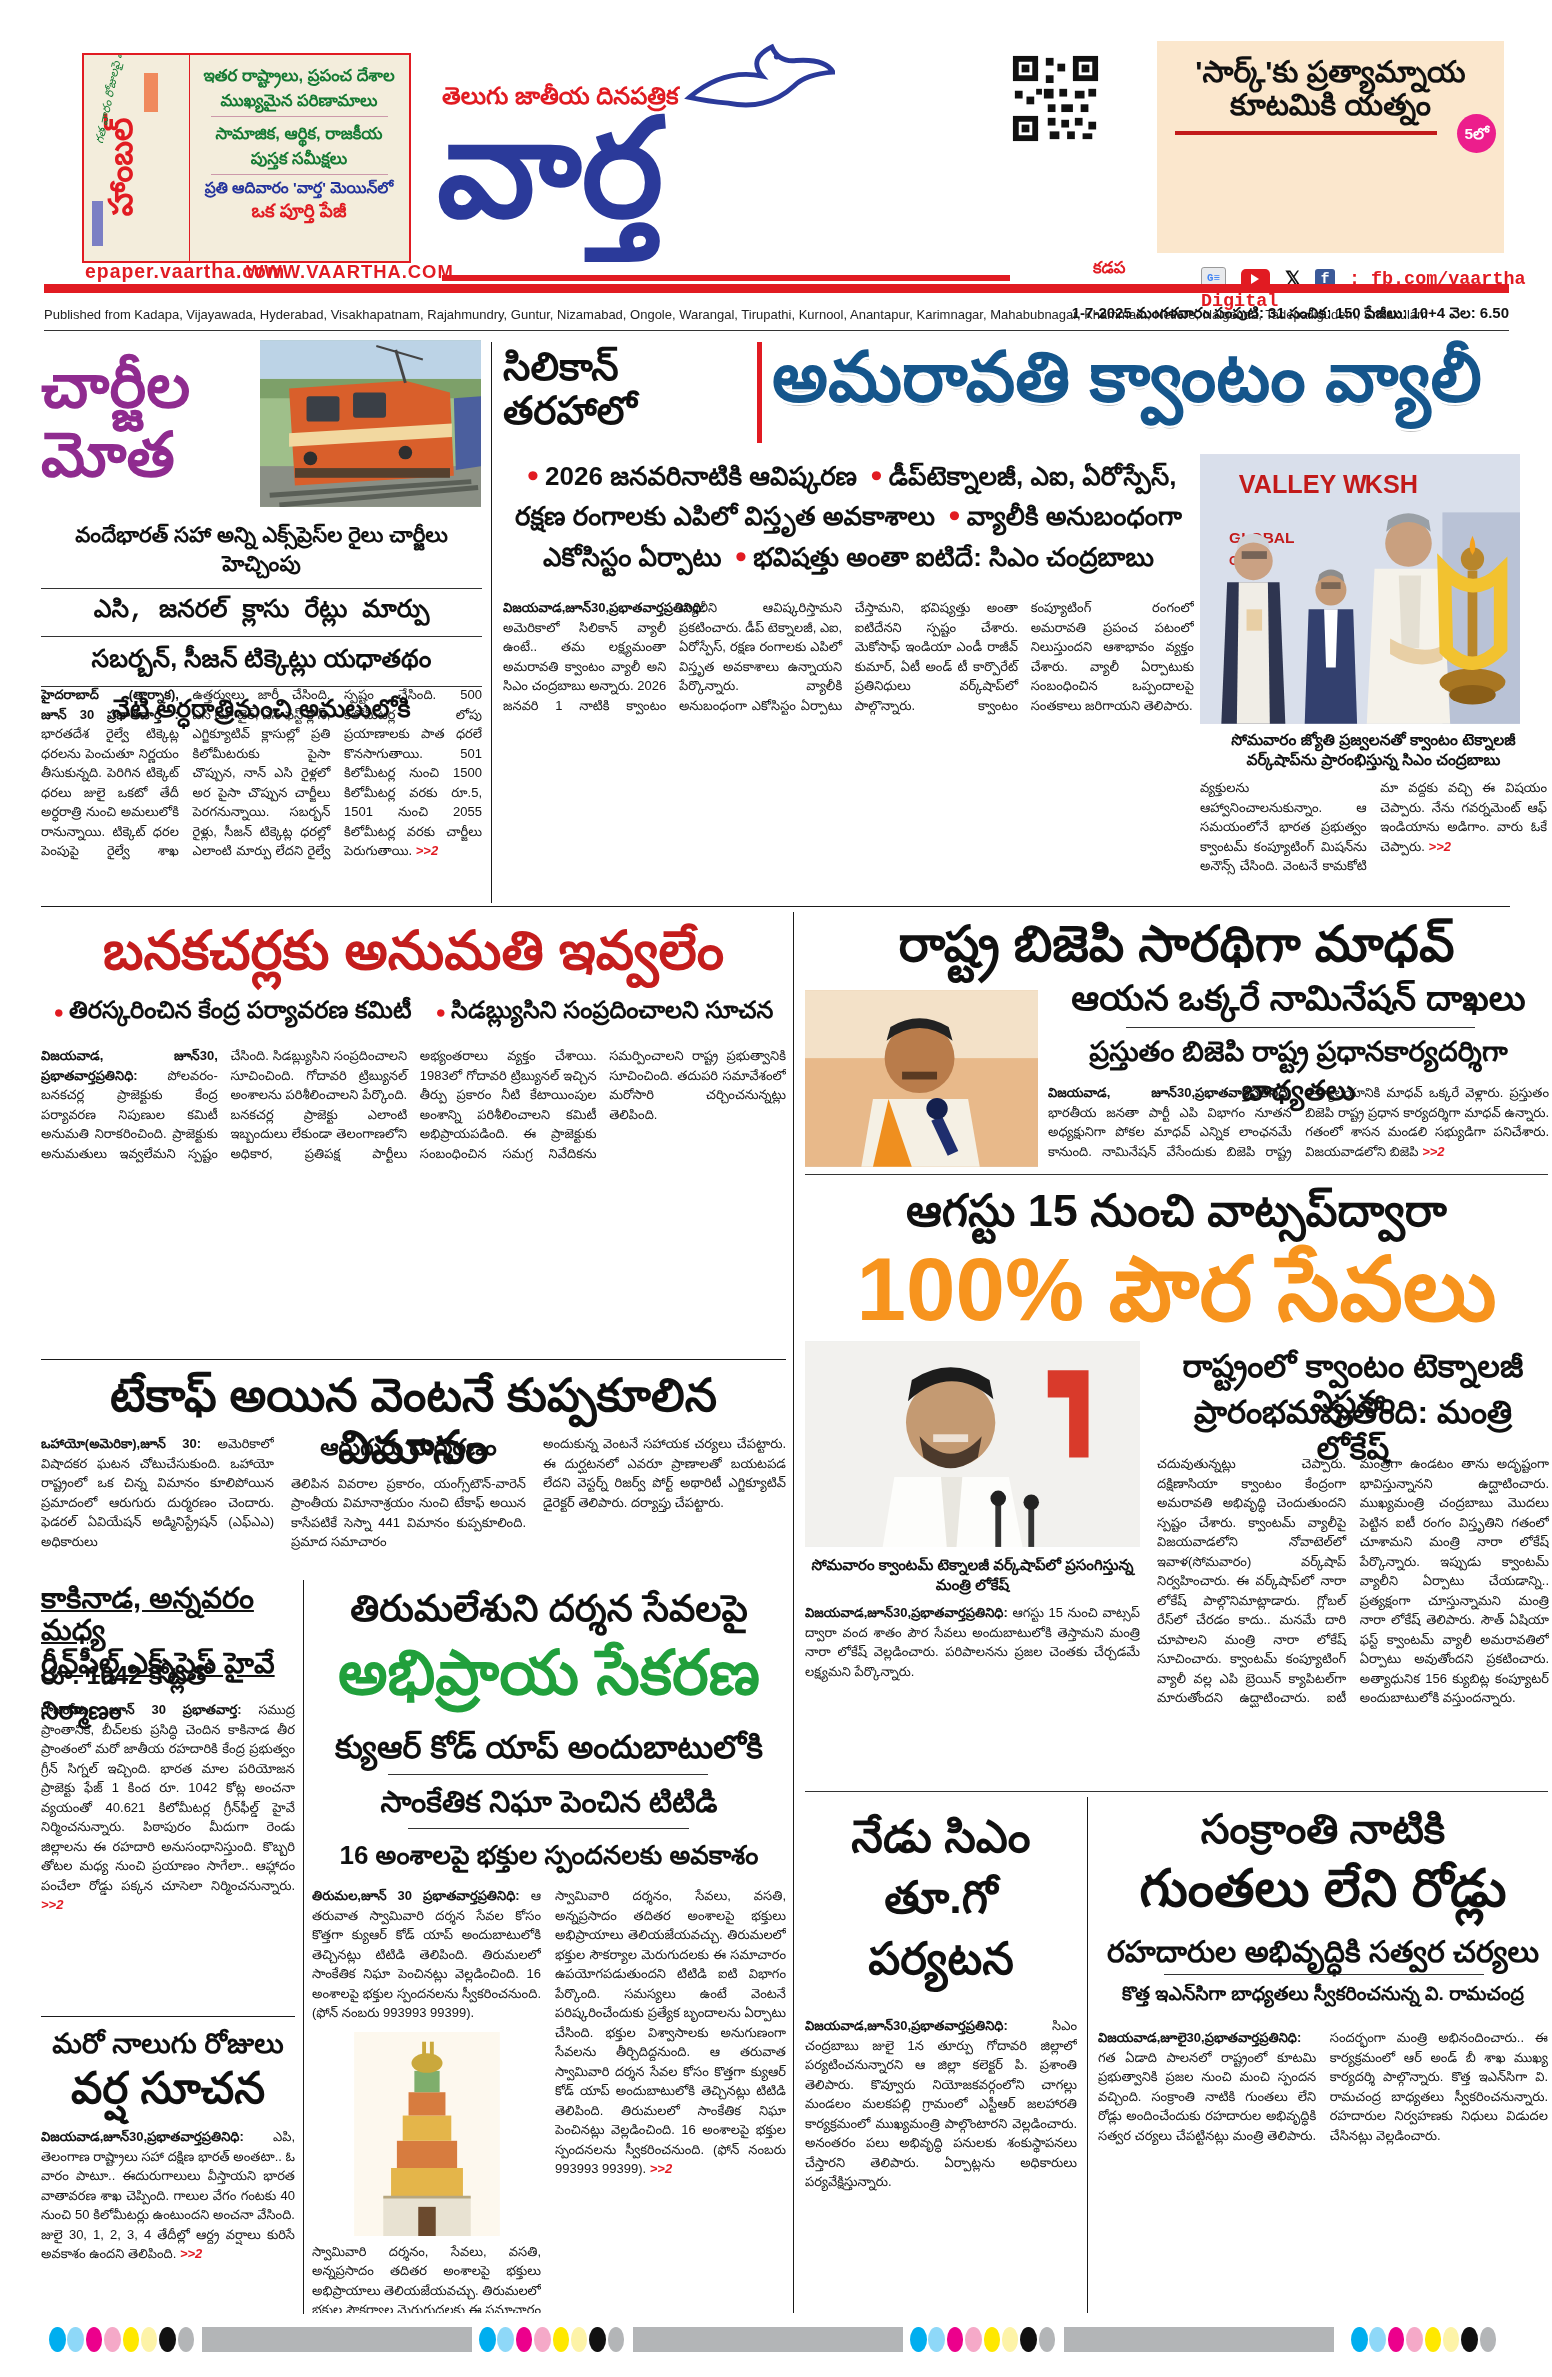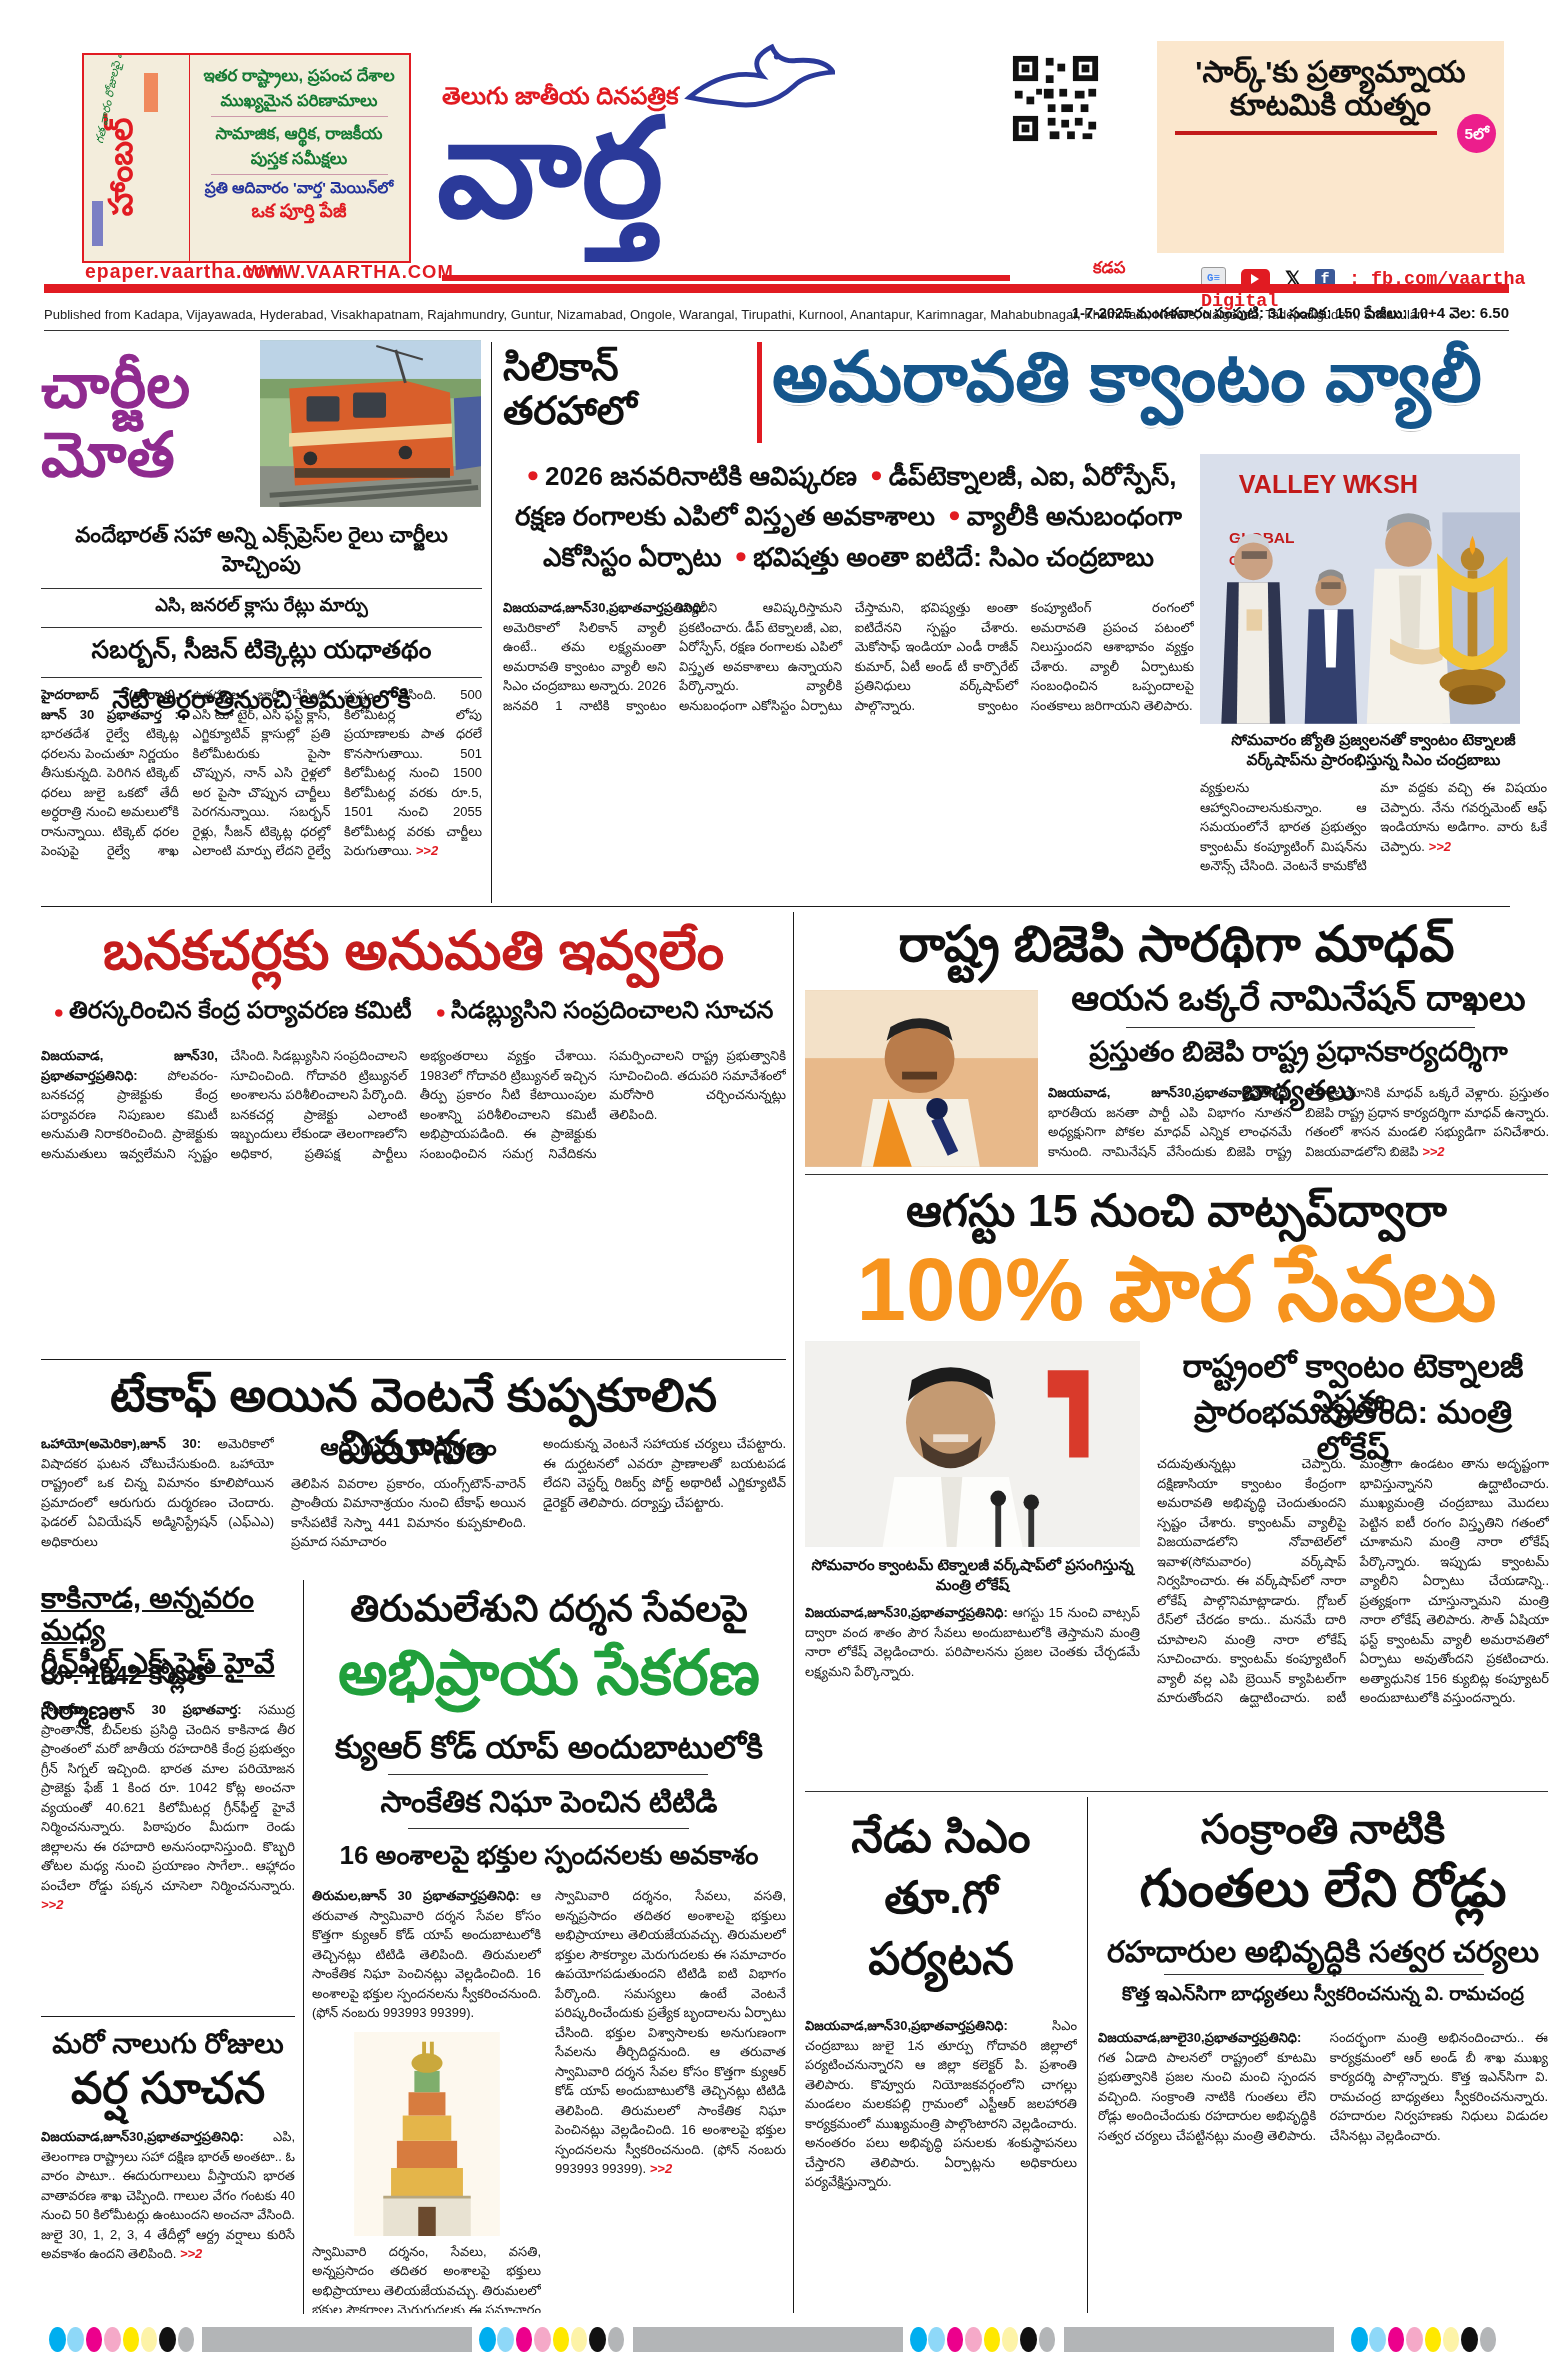--- a/index.html
+++ b/index.html
@@ -147,21 +147,21 @@
         <circle cx="150" cy="116" r="7" fill="#2e2e2e"></circle>
       <rect x="36" y="132" width="160" height="10" fill="#55402e"></rect>
       <line x1="140" y1="10" x2="150" y2="44" stroke="#444" stroke-width="3"></line>
       <line x1="120" y1="6" x2="168" y2="20" stroke="#444" stroke-width="2"></line>
     </g>
     <path d="M200 60 L228 58 L228 130 L202 134 Z" fill="#4b5f9e"></path>
   </svg>
 
   <div class="abs subhead-stack ctr b" style="left:41px;top:516px;width:441px;">
     <div style="font-size:21.3px;">వందేభారత్ సహా అన్ని ఎక్స్‌ప్రెస్‌ల రైలు చార్జీలు హెచ్చింపు</div>
-    <div style="font-size:18px;">ఎసి, జనరల్ క్లాసు రేట్లు మార్పు</div>
+    <div style="font-size:25px;font-family:Liberation Mono, monospace;">ఎసి, జనరల్ క్లాసు రేట్లు మార్పు</div>
     <div style="font-size:25px;">సబర్బన్, సీజన్ టిక్కెట్లు యధాతథం</div>
     <div style="font-size:25px;">నేటి అర్ధరాత్రినుంచి అమలులోకి</div>
   </div>
 
   <div class="abs body-txt cols3" style="left:41px;top:685px;width:441px;height:215px;font-size:13px;">
     <span class="byline">హైదరాబాద్ (తార్నాక), జూన్ 30 ప్రభాతవార్త :</span>
     <span>భారతదేశ రైల్వే టిక్కెట్ల ధరలను పెంచుతూ నిర్ణయం తీసుకున్నది. పెరిగిన టిక్కెట్ ధరలు జులై ఒకటో తేదీ అర్ధరాత్రి నుంచి అమలులోకి రానున్నాయి. టిక్కెట్ ధరల పెంపుపై రైల్వే శాఖ ఉత్తర్వులు జారీ చేసింది. ఎసి టూ టైర్, ఎసి ఫస్ట్ క్లాస్, ఎగ్జిక్యూటివ్ క్లాసుల్లో ప్రతి కిలోమీటరుకు పైసా చొప్పున, నాన్ ఎసి రైళ్లలో అర పైసా చొప్పున చార్జీలు పెరగనున్నాయి. సబర్బన్ రైళ్లు, సీజన్ టిక్కెట్ల ధరల్లో ఎలాంటి మార్పు లేదని రైల్వే స్పష్టం చేసింది. 500 కిలోమీటర్ల లోపు ప్రయాణాలకు పాత ధరలే కొనసాగుతాయి. 501 కిలోమీటర్ల నుంచి 1500 కిలోమీటర్ల వరకు రూ.5, 1501 నుంచి 2055 కిలోమీటర్ల వరకు చార్జీలు పెరుగుతాయి. </span>
     <span class="jump">&gt;&gt;2</span>
   </div>
 

